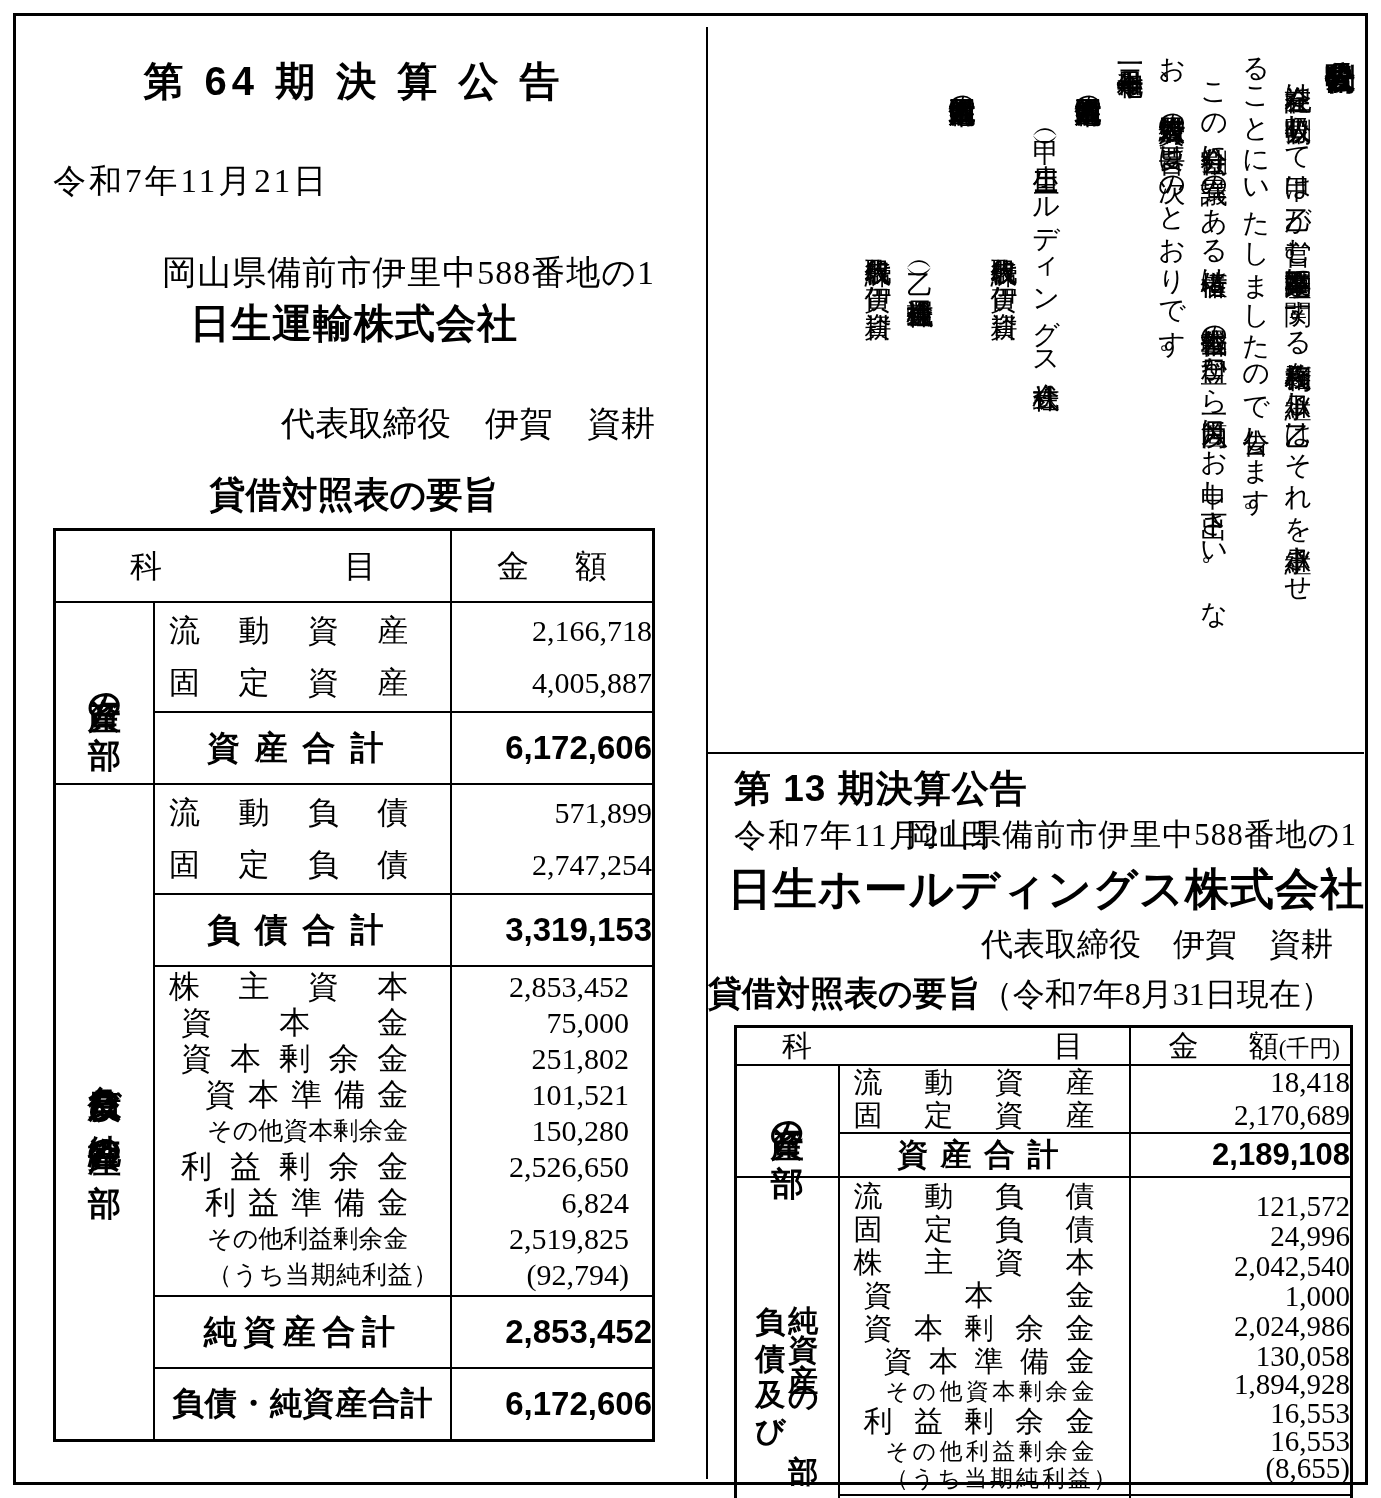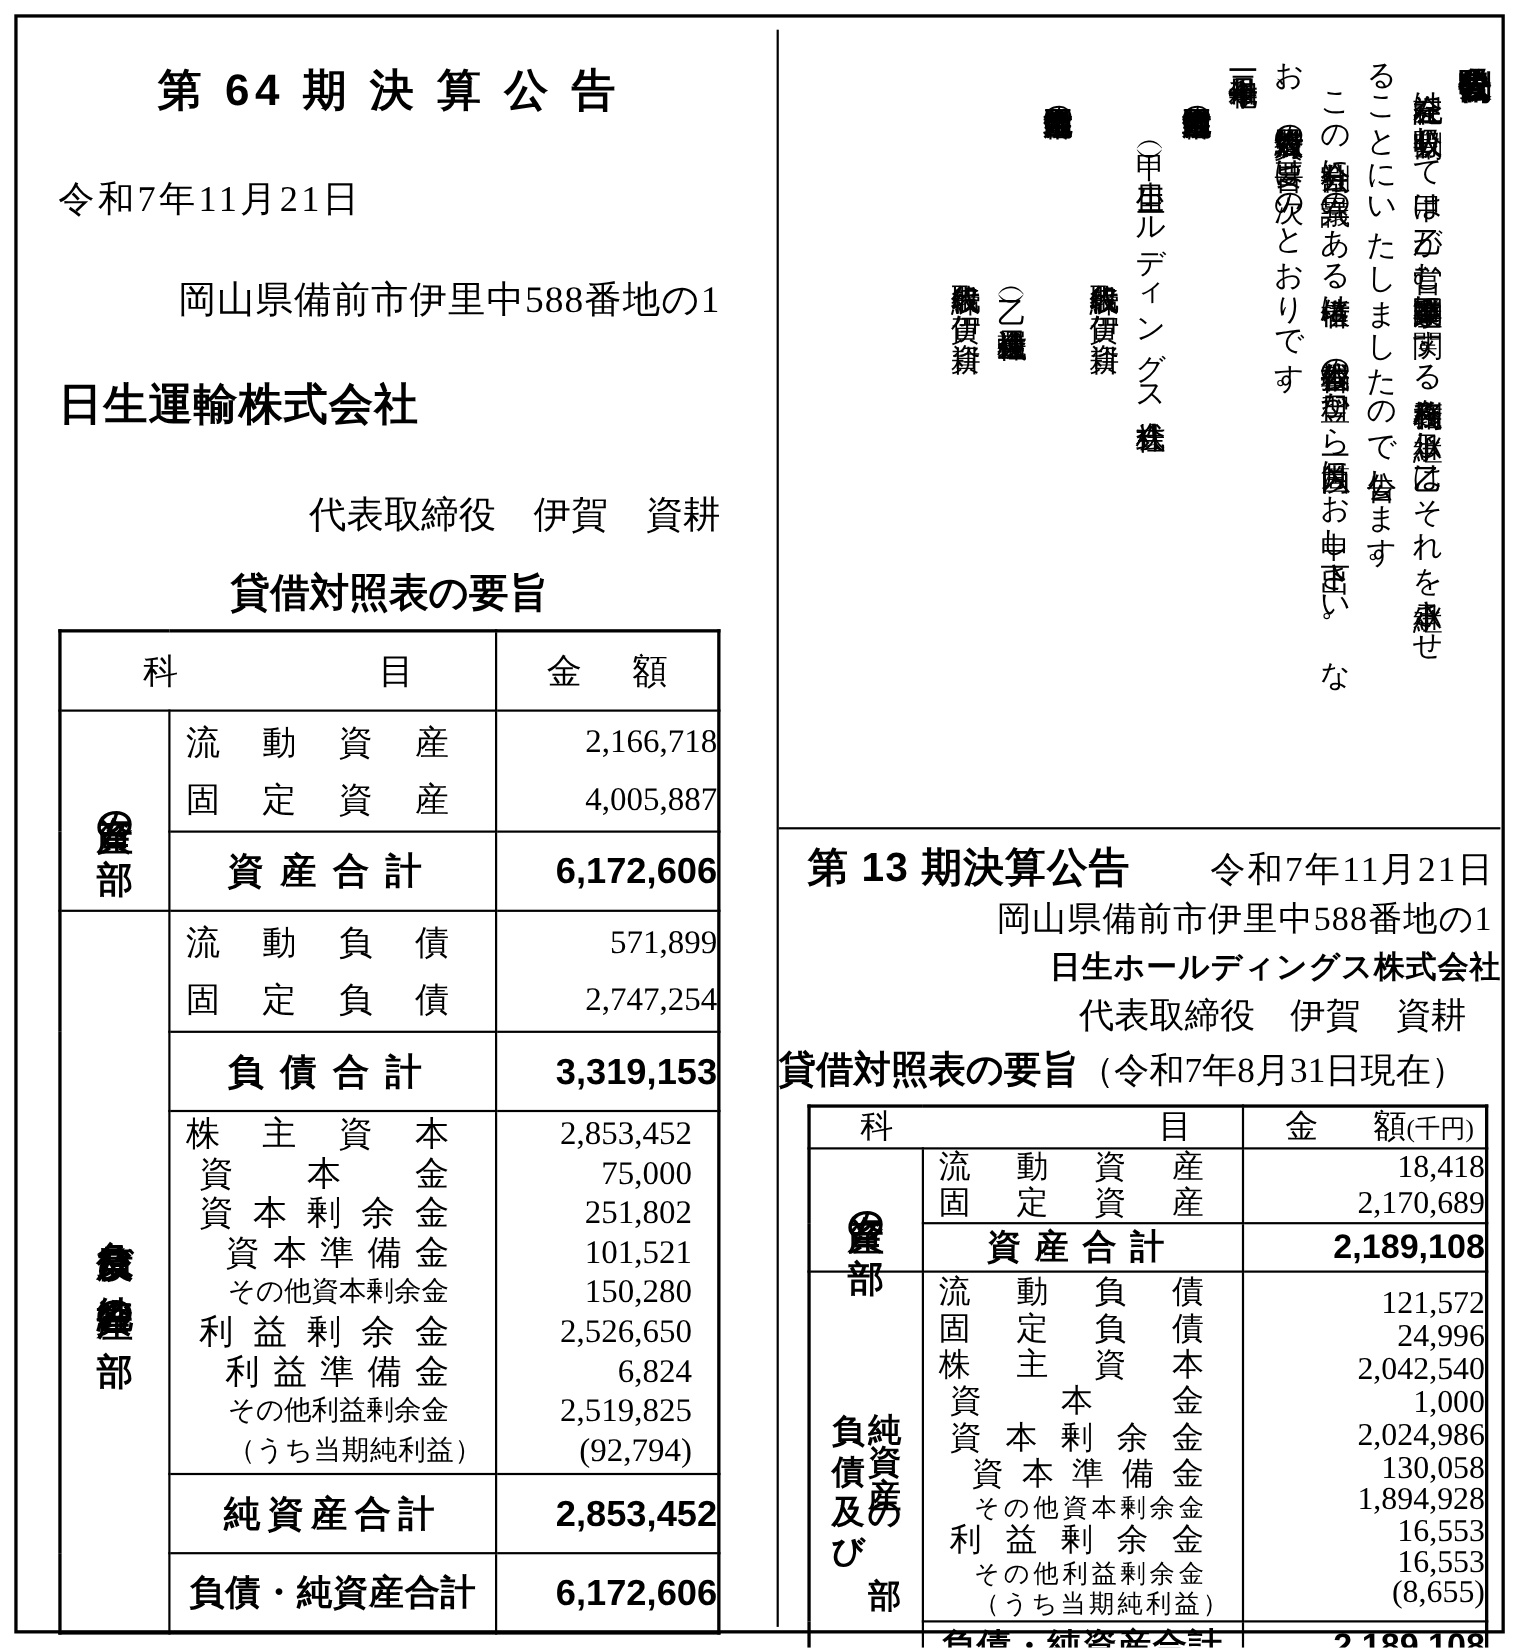--- a/index.html
+++ b/index.html
@@ -9,21 +9,21 @@
   .vdivider{position:absolute;left:706px;top:27px;width:2px;height:1452px;background:#000;}
   .hdivider{position:absolute;left:708px;top:752px;width:656px;height:2px;background:#000;}
 
   
   .left-col{position:absolute;left:53px;top:38px;width:602px;}
   .l-title{font-family:"Liberation Sans","DejaVu Sans",sans-serif;font-weight:bold;
            font-size:40px;text-align:center;letter-spacing:5px;margin-top:16px;}
   .l-date{font-size:33px;letter-spacing:3px;margin-top:50px;}
   .l-addr{font-size:34px;text-align:right;margin-top:46px;letter-spacing:1px;}
   .l-company{font-family:"Liberation Sans","DejaVu Sans",sans-serif;font-weight:bold;
-             font-size:40px;text-align:left;margin-top:44px;letter-spacing:1px;}
+             font-size:40px;text-align:center;letter-spacing:1px;}
   .l-rep{font-size:34px;text-align:right;margin-top:50px;}
   .l-bstitle{font-family:"Liberation Sans","DejaVu Sans",sans-serif;font-weight:bold;
              font-size:36px;text-align:center;margin-top:24px;}
   .l-bsmeta{display:flex;justify-content:space-between;font-size:31px;margin-top:5px;}
 
   
   table.bs{border-collapse:collapse;border:3px solid #000;table-layout:fixed;margin-top:8px;}
   table.bs td{border:2px solid #000;padding:0;vertical-align:middle;}
   .subj-flex{display:flex;justify-content:space-between;font-size:32px;}
   .bs-left .subj-flex{padding:0 74px;height:70px;line-height:70px;}
@@ -60,27 +60,27 @@
   .sig{margin:0;}
   .pt-date{padding-top:12px;}
   .pt-addr{padding-top:40px;}
   .pt-kou{padding-top:82px;}
   .pt-rep{padding-top:200px;}
   .pt-otsu{padding-top:214px;}
 
   
   .bottom-right{position:absolute;left:708px;top:764px;width:657px;}
   .b-titleline{display:flex;justify-content:space-between;align-items:baseline;
-               padding:0 6px 0 26px;height:44px;}
+               padding:0 6px 0 26px;height:44px;flex-direction:column;}
   .b-title{font-family:"Liberation Sans","DejaVu Sans",sans-serif;font-weight:bold;
            font-size:37px;letter-spacing:1px;}
   .b-date{font-size:32px;letter-spacing:2px;}
   .b-addr{font-size:31px;text-align:right;padding-right:8px;margin-top:6px;letter-spacing:1px;}
   .b-company{font-family:Liberation Sans, sans-serif;font-weight:bold;
-             font-size:28px;text-align:right;margin-top:4px;letter-spacing:1px;}
+             font-size:44px;text-align:right;margin-top:4px;letter-spacing:1px;}
   .b-rep{font-size:32px;text-align:right;padding-right:32px;margin-top:4px;}
   .b-bsline{display:flex;align-items:baseline;margin-top:4px;}
   .b-bstitle{font-family:"Liberation Sans","DejaVu Sans",sans-serif;font-weight:bold;font-size:34px;}
   .b-bsasof{font-size:32px;}
   table.bs-right{margin-left:26px;margin-top:8px;}
   .bs-right .subj-flex{padding:0 45px;height:36px;line-height:36px;font-size:30px;}
   .r-amt-hdr{display:flex;justify-content:space-between;align-items:baseline;
              padding:0 10px 0 38px;height:36px;line-height:36px;font-size:30px;}
   .r-unit{font-size:23px;}
   .rv2{height:150px;}

